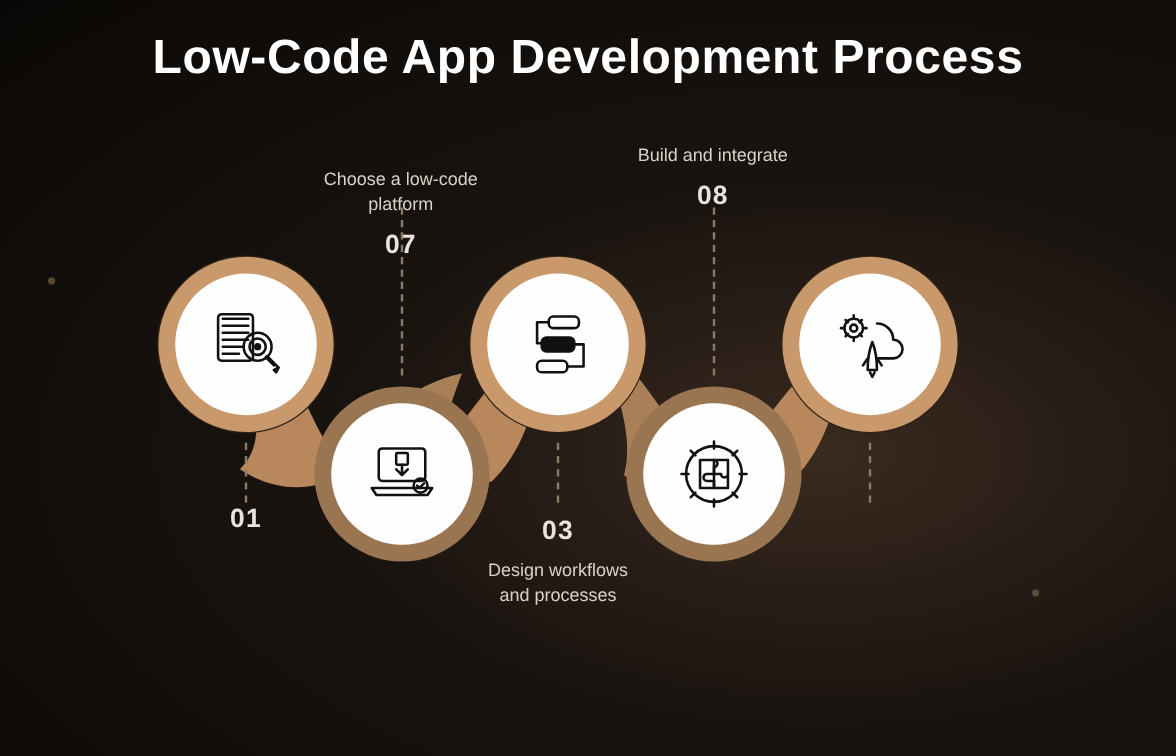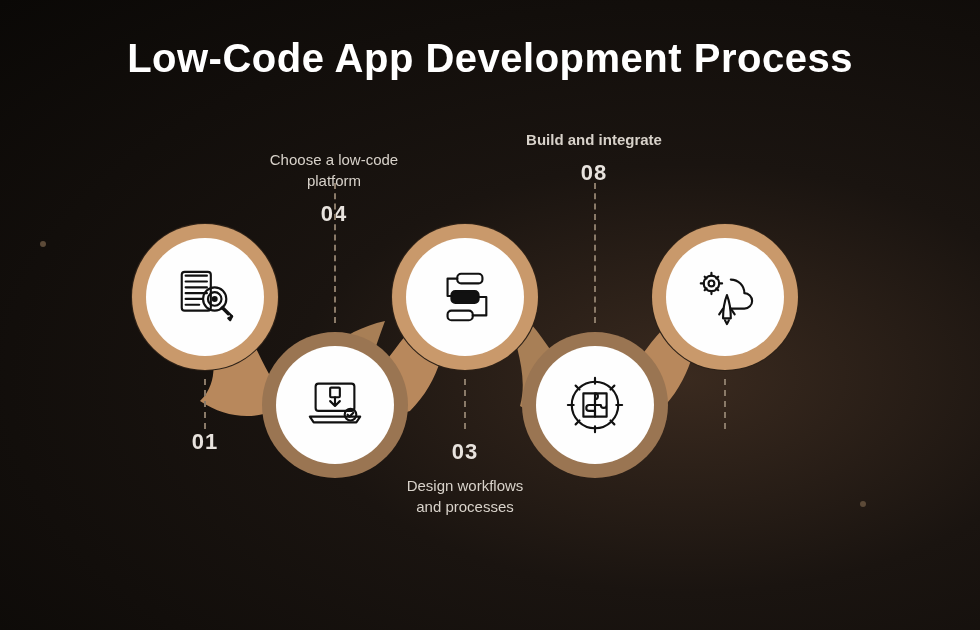--- a/index.html
+++ b/index.html
@@ -9,21 +9,21 @@
     background: radial-gradient(ellipse at 70% 60%, #3a2a1f 0%, #1a1410 40%, #0a0806 100%);
     font-family: -apple-system, BlinkMacSystemFont, 'Segoe UI', Helvetica, Arial, sans-serif;
     color: #fff;
     overflow: hidden;
     position: relative;
   }
   .title {
     text-align: center;
     font-size: 40px;
     font-weight: 700;
-    padding-top: 36px;
+    padding-top: 26px;
     letter-spacing: 0.5px;
   }
   .canvas {
     position: relative;
     width: 100%;
     height: 500px;
     margin-top: 20px;
   }
   .step {
     position: absolute;
@@ -114,21 +114,21 @@
       <path d="M56 54 l4 -2 l-2 4 z" fill="#111"></path>
     </svg>
   </div>
   <div class="connector" style="top:278px;left:204px;"></div>
   <div class="step" style="top:328px;left:135px;">
     <div class="num">01</div>
   </div>
 
   <div class="step" style="top:2px;left:264px;">
     <div class="label" style="margin-bottom:10px;margin-top:46px;">Choose a low-code platform</div>
-    <div class="num">04</div>
+    <div class="num">07</div>
   </div>
   <div class="connector" style="top:82px;left:334px;height:140px;"></div>
   <div class="circle bot" style="top:245px;left:276px;">
     <svg class="icon" viewBox="0 0 64 64" fill="none" stroke="#111" stroke-width="2.2" stroke-linecap="round" stroke-linejoin="round">
       <rect x="12" y="10" width="40" height="28" rx="3"></rect>
       <path d="M6 44 h52 l-4 6 h-44 z"></path>
       <rect x="27" y="14" width="10" height="10" rx="1"></rect>
       <path d="M32 24 v8 m-5 -4 l5 5 l5 -5"></path>
       <circle cx="48" cy="42" r="6"></circle>
       <path d="M45 42 l2 2 l4 -4"></path>
@@ -144,21 +144,21 @@
       <path d="M46 32 h8 v19 h-14"></path>
     </svg>
   </div>
   <div class="connector" style="top:278px;left:464px;"></div>
   <div class="step" style="top:338px;left:395px;">
     <div class="num">03</div>
     <div class="label">Design workflows and processes</div>
   </div>
 
   <div class="step" style="top:18px;left:524px;">
-    <div class="label" style="margin-bottom:10px;font-weight:bold;">Build and integrate</div>
+    <div class="label" style="margin-bottom:10px;">Build and integrate</div>
     <div class="num">08</div>
   </div>
   <div class="connector" style="top:82px;left:594px;height:140px;"></div>
   <div class="circle bot" style="top:245px;left:536px;">
     <svg class="icon" viewBox="0 0 64 64" fill="none" stroke="#111" stroke-width="2.2" stroke-linecap="round" stroke-linejoin="round">
       <circle cx="32" cy="32" r="24"></circle>
       <path d="M32 4 v6 M32 54 v6 M4 32 h6 M54 32 h6 M12 12 l4 4 M48 48 l4 4 M52 12 l-4 4 M12 52 l4 -4"></path>
       <path d="M20 20 h12 a3 3 0 0 1 0 6 v6 h-6 a3 3 0 0 0 0 6 h6 v6 h-12 z"></path>
       <path d="M32 20 h12 v12 a3 3 0 0 1 -6 0 h-6 z M32 32 h6 a3 3 0 0 0 6 0 v12 h-12 z"></path>
     </svg>

